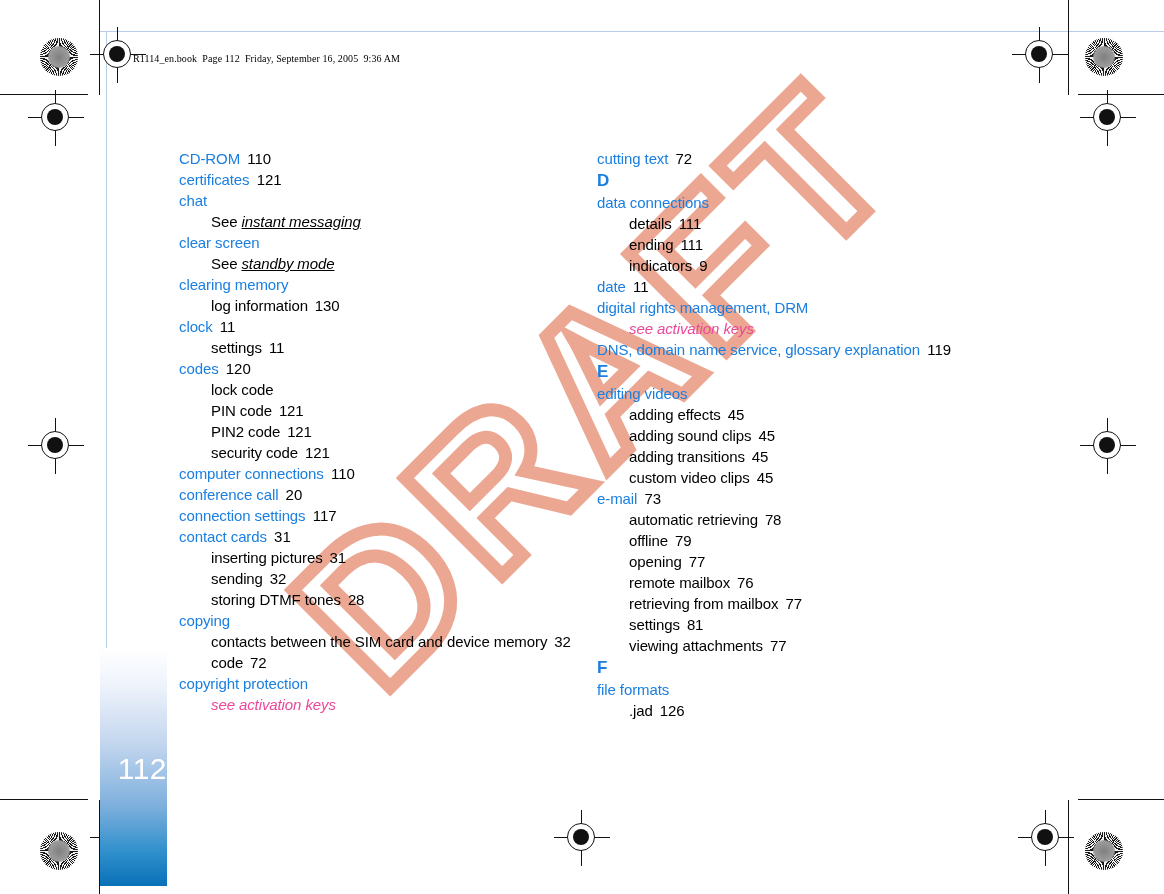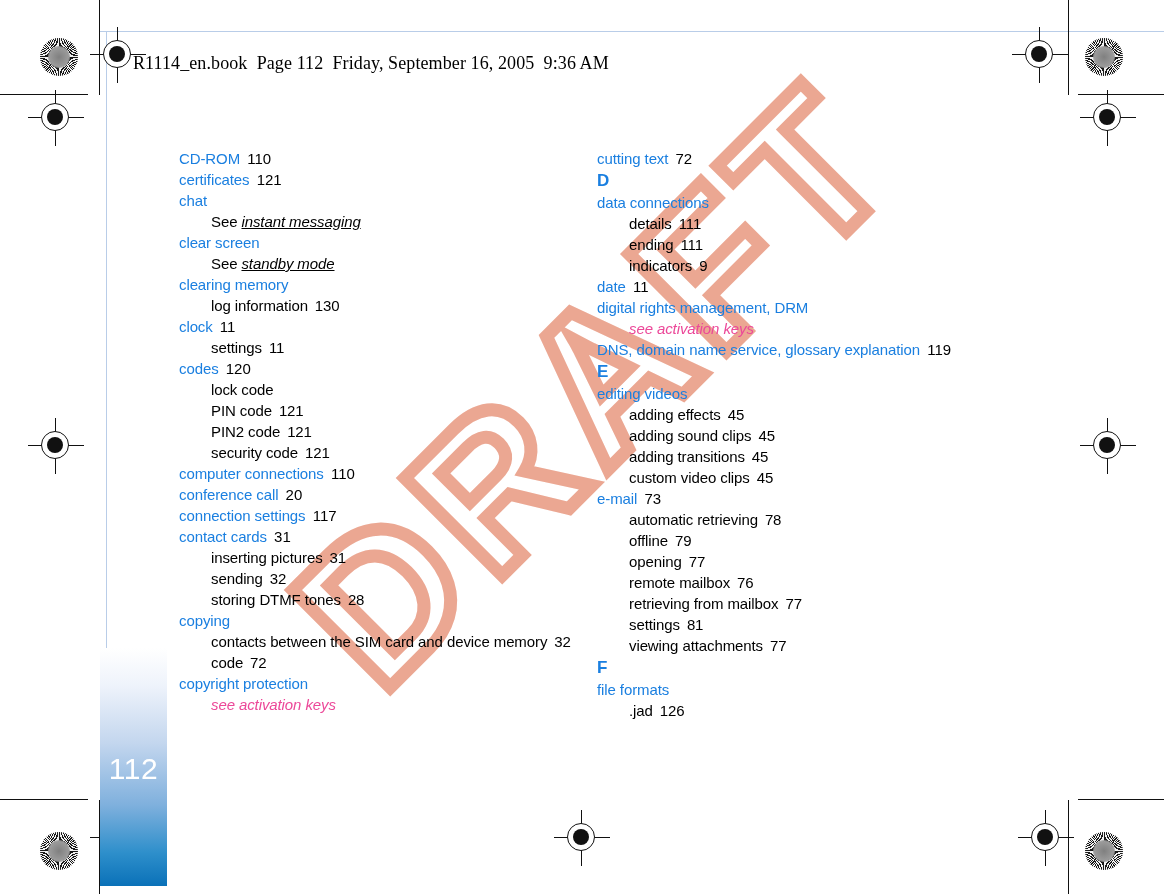--- a/index.html
+++ b/index.html
@@ -77,41 +77,41 @@
     position: absolute;
     background: #b9cde8;
   }
 
   
   .running-head {
     position: absolute;
     left: 133px;
     top: 53px;
     font-family: "Liberation Serif", serif;
-    font-size: 18px;
+    font-size: 10px;
     color: #000;
     white-space: pre;
     letter-spacing: 0.1px;
   }
 
   
   .page-sidebar {
     position: absolute;
     left: 100px;
     top: 648px;
     width: 67px;
     height: 238px;
     background: linear-gradient(to bottom, #ffffff 0%, #eef3fb 16%, #c3d6ee 40%, #7fb0dd 66%, #2e8fcb 86%, #0a71b8 100%);
   }
   .page-number {
     position: absolute;
     left: 100px;
     top: 752px;
     width: 67px;
-    text-align: center;
+    text-align: right;
     font-family: "Liberation Sans", sans-serif;
     font-size: 30px;
     font-weight: 400;
     color: #ffffff;
     letter-spacing: 0.5px;
   }
 
   
   .draft-watermark {
     position: absolute;

